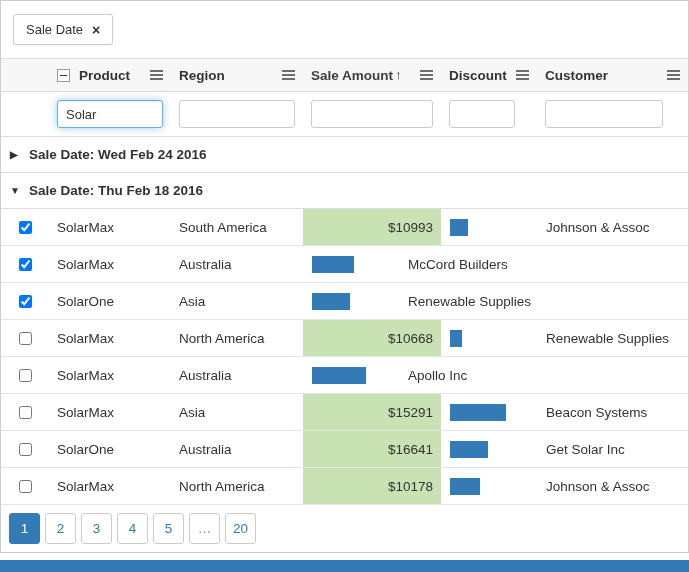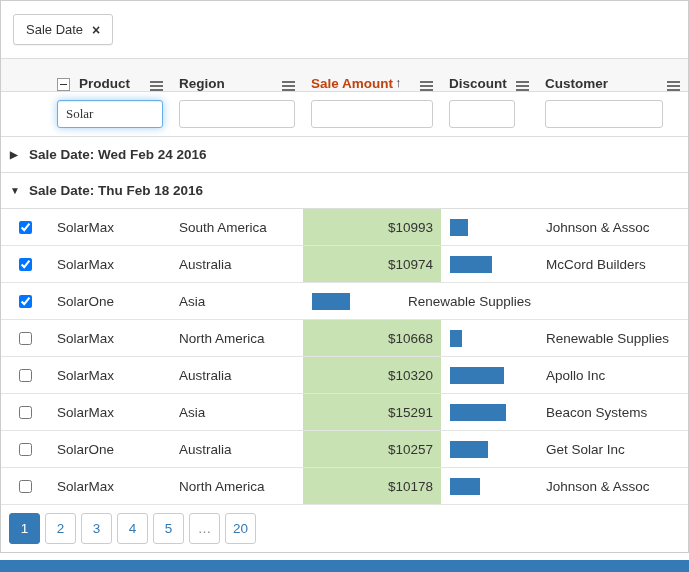--- a/index.html
+++ b/index.html
@@ -56,21 +56,21 @@
   .header-row {
     display:flex;
     align-items:stretch;
     height:32px;
     background:#f7f7f7;
     border-bottom:1px solid #ddd;
     font-weight:bold;
   }
   .hcell {
     display:flex;
-    align-items:flex-end;
+    align-items:center;
     box-sizing:border-box;
     padding:0 8px;
   }
   .collapse-all {
     width:13px; height:13px;
     border:1px solid #999;
     background:#fff;
     display:inline-flex;
     align-items:center;
     justify-content:center;
@@ -81,39 +81,39 @@
   }
   .minus-line { width:7px; height:1px; background:#333; }
   .menu-icon {
     margin-left:auto;
     width:13px; height:10px;
     flex:none;
     background:repeating-linear-gradient(to bottom, #555 0 2px, transparent 2px 4px);
     opacity:.85;
     cursor:pointer;
   }
-  .col-amount .hlabel { color:#c2410c; }
+  .col-amount .hlabel { color:#404040; }
   .sort-arrow {
     font-size:13px;
     font-weight:bold;
     color:#333;
     margin-left:2px;
     position:relative;
     top:-1px;
   }
 
   
   .filter-row {
     display:flex;
     align-items:center;
     padding:8px 0;
     border-bottom:1px solid #ddd;
     background:#fff;
   }
-  .fcell { box-sizing:border-box; padding:0 8px;font-family:Liberation Serif, serif; }
+  .fcell { box-sizing:border-box; padding:0 8px; }
   .filter-input {
     width:100%;
     height:28px;
     box-sizing:border-box;
     border:1px solid #ccc;
     border-radius:3px;
     padding:0 8px;
     font-family:inherit;
     font-size:13px;
     color:#333;
@@ -279,21 +279,20 @@
             <div class="bar" style="width: 18px;"></div>
           </div>
           <div class="cell col-customer">Johnson &amp; Assoc</div>
         </div>
         <div class="data-row">
           <div class="cell col-check">
             <input type="checkbox" class="row-checkbox" checked="" style="">
           </div>
           <div class="cell col-product">SolarMax</div>
           <div class="cell col-region">Australia</div>
-          <div class="cell col-amount">$10974</div>
           <div class="cell col-discount">
             <div class="bar" style="width: 42px;"></div>
           </div>
           <div class="cell col-customer">McCord Builders</div>
         </div>
         <div class="data-row">
           <div class="cell col-check">
             <input type="checkbox" class="row-checkbox" checked="" style="">
           </div>
           <div class="cell col-product">SolarOne</div>
@@ -314,21 +313,20 @@
             <div class="bar" style="width: 12px;"></div>
           </div>
           <div class="cell col-customer">Renewable Supplies</div>
         </div>
         <div class="data-row">
           <div class="cell col-check">
             <input type="checkbox" class="row-checkbox" style="">
           </div>
           <div class="cell col-product">SolarMax</div>
           <div class="cell col-region">Australia</div>
-          <div class="cell col-amount">$10320</div>
           <div class="cell col-discount">
             <div class="bar" style="width: 54px;"></div>
           </div>
           <div class="cell col-customer">Apollo Inc</div>
         </div>
         <div class="data-row">
           <div class="cell col-check">
             <input type="checkbox" class="row-checkbox" style="">
           </div>
           <div class="cell col-product">SolarMax</div>
@@ -338,21 +336,21 @@
             <div class="bar" style="width: 56px;"></div>
           </div>
           <div class="cell col-customer">Beacon Systems</div>
         </div>
         <div class="data-row">
           <div class="cell col-check">
             <input type="checkbox" class="row-checkbox" style="">
           </div>
           <div class="cell col-product">SolarOne</div>
           <div class="cell col-region">Australia</div>
-          <div class="cell col-amount">$10257</div>
+          <div class="cell col-amount">$16641</div>
           <div class="cell col-discount">
             <div class="bar" style="width: 38px;"></div>
           </div>
           <div class="cell col-customer">Get Solar Inc</div>
         </div>
         <div class="data-row">
           <div class="cell col-check">
             <input type="checkbox" class="row-checkbox" style="">
           </div>
           <div class="cell col-product">SolarMax</div>

